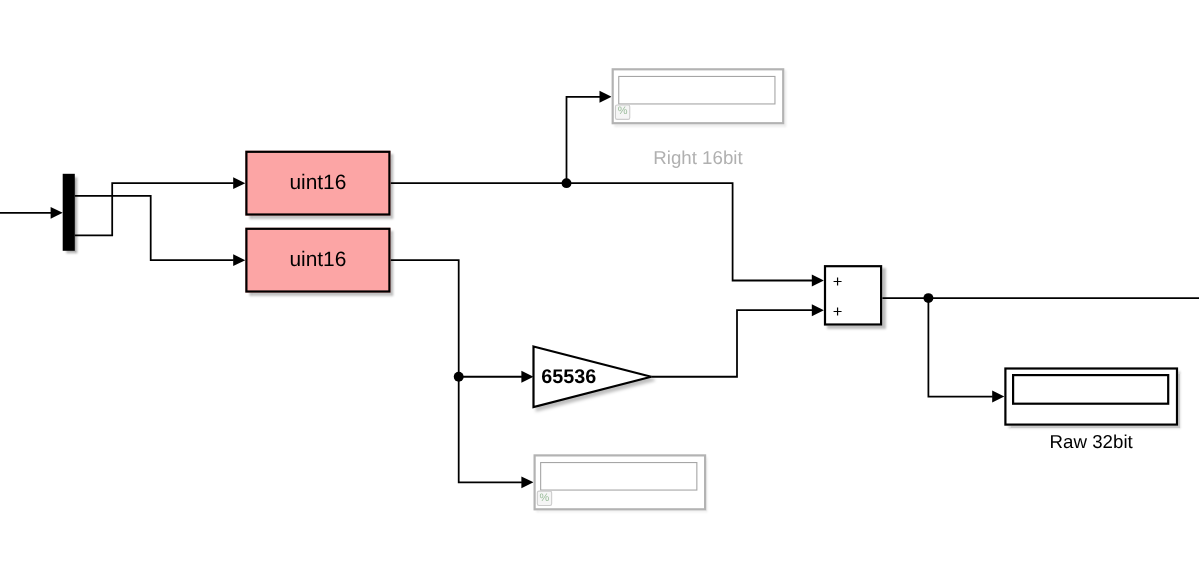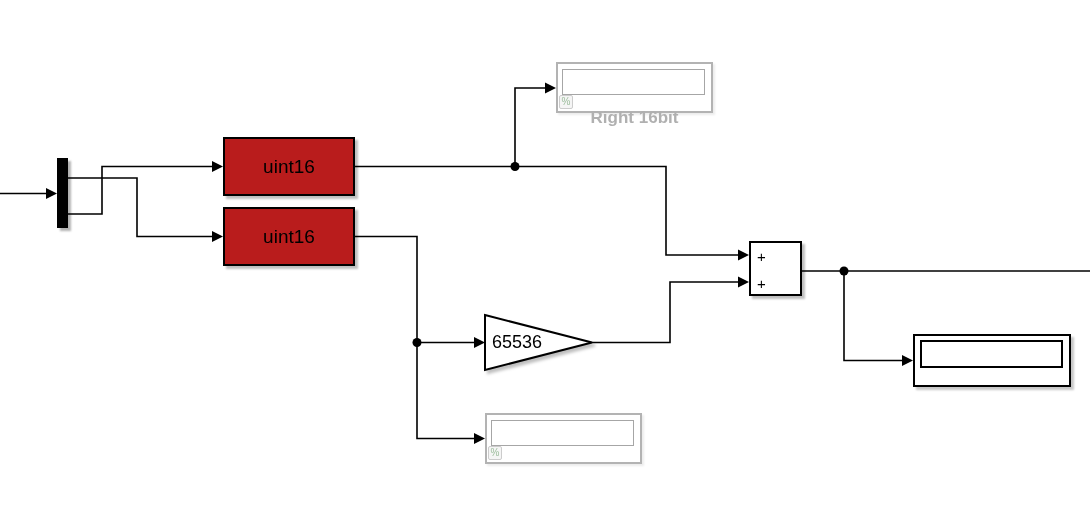--- a/index.html
+++ b/index.html
@@ -21,38 +21,39 @@
 
   
   .demux {
     background: #000000;
     box-shadow: 3px 3px 2px rgba(0,0,0,0.30);
   }
 
   
   .rect-block {
     border: 2px solid #000000;
-    background: #b91c1c;
+    background: #fca5a5;
     box-shadow: 3px 3px 2px rgba(0,0,0,0.25);
     display: flex;
     align-items: center;
     justify-content: center;
     font-size: 19px;
     color: #000000;
   }
 
   
   .gain-label {
     position: absolute;
     z-index: 3;
     font-size: 18px;
     color: #000000;
     display: flex;
     align-items: center;
     justify-content: center;
+    font-weight: bold;
   }
 
   
   .sum-block {
     border: 2px solid #000000;
     background: #ffffff;
     box-shadow: 3px 3px 2px rgba(0,0,0,0.25);
   }
   .sum-block .plus {
     position: absolute;
@@ -156,24 +157,25 @@
 
   <div class="blk sum-block" style="left:749px; top:241px; width:53px; height:55px;">
     <span class="plus p1">+</span>
     <span class="plus p2">+</span>
   </div>
 
   <div class="blk display gray" style="left:556px; top:62px; width:157px; height:51px;">
     <div class="display-value"></div>
     <div class="display-badge">%</div>
   </div>
-  <div class="display-label gray-label" style="left:556px; top:108px; width:157px;font-weight:bold;">Right 16bit</div>
+  <div class="display-label gray-label" style="left:556px; top:134px; width:157px;">Right 16bit</div>
 
   <div class="blk display gray" style="left:485px; top:413px; width:157px; height:51px;">
     <div class="display-value"></div>
     <div class="display-badge">%</div>
   </div>
 
   <div class="blk display active" style="left:913px; top:334px; width:158px; height:53px;">
     <div class="display-value"></div>
   </div>
+  <div class="display-label black-label" style="left:913px; top:392px; width:158px;">Raw 32bit</div>
 
 </div>
 
 </body></html>

